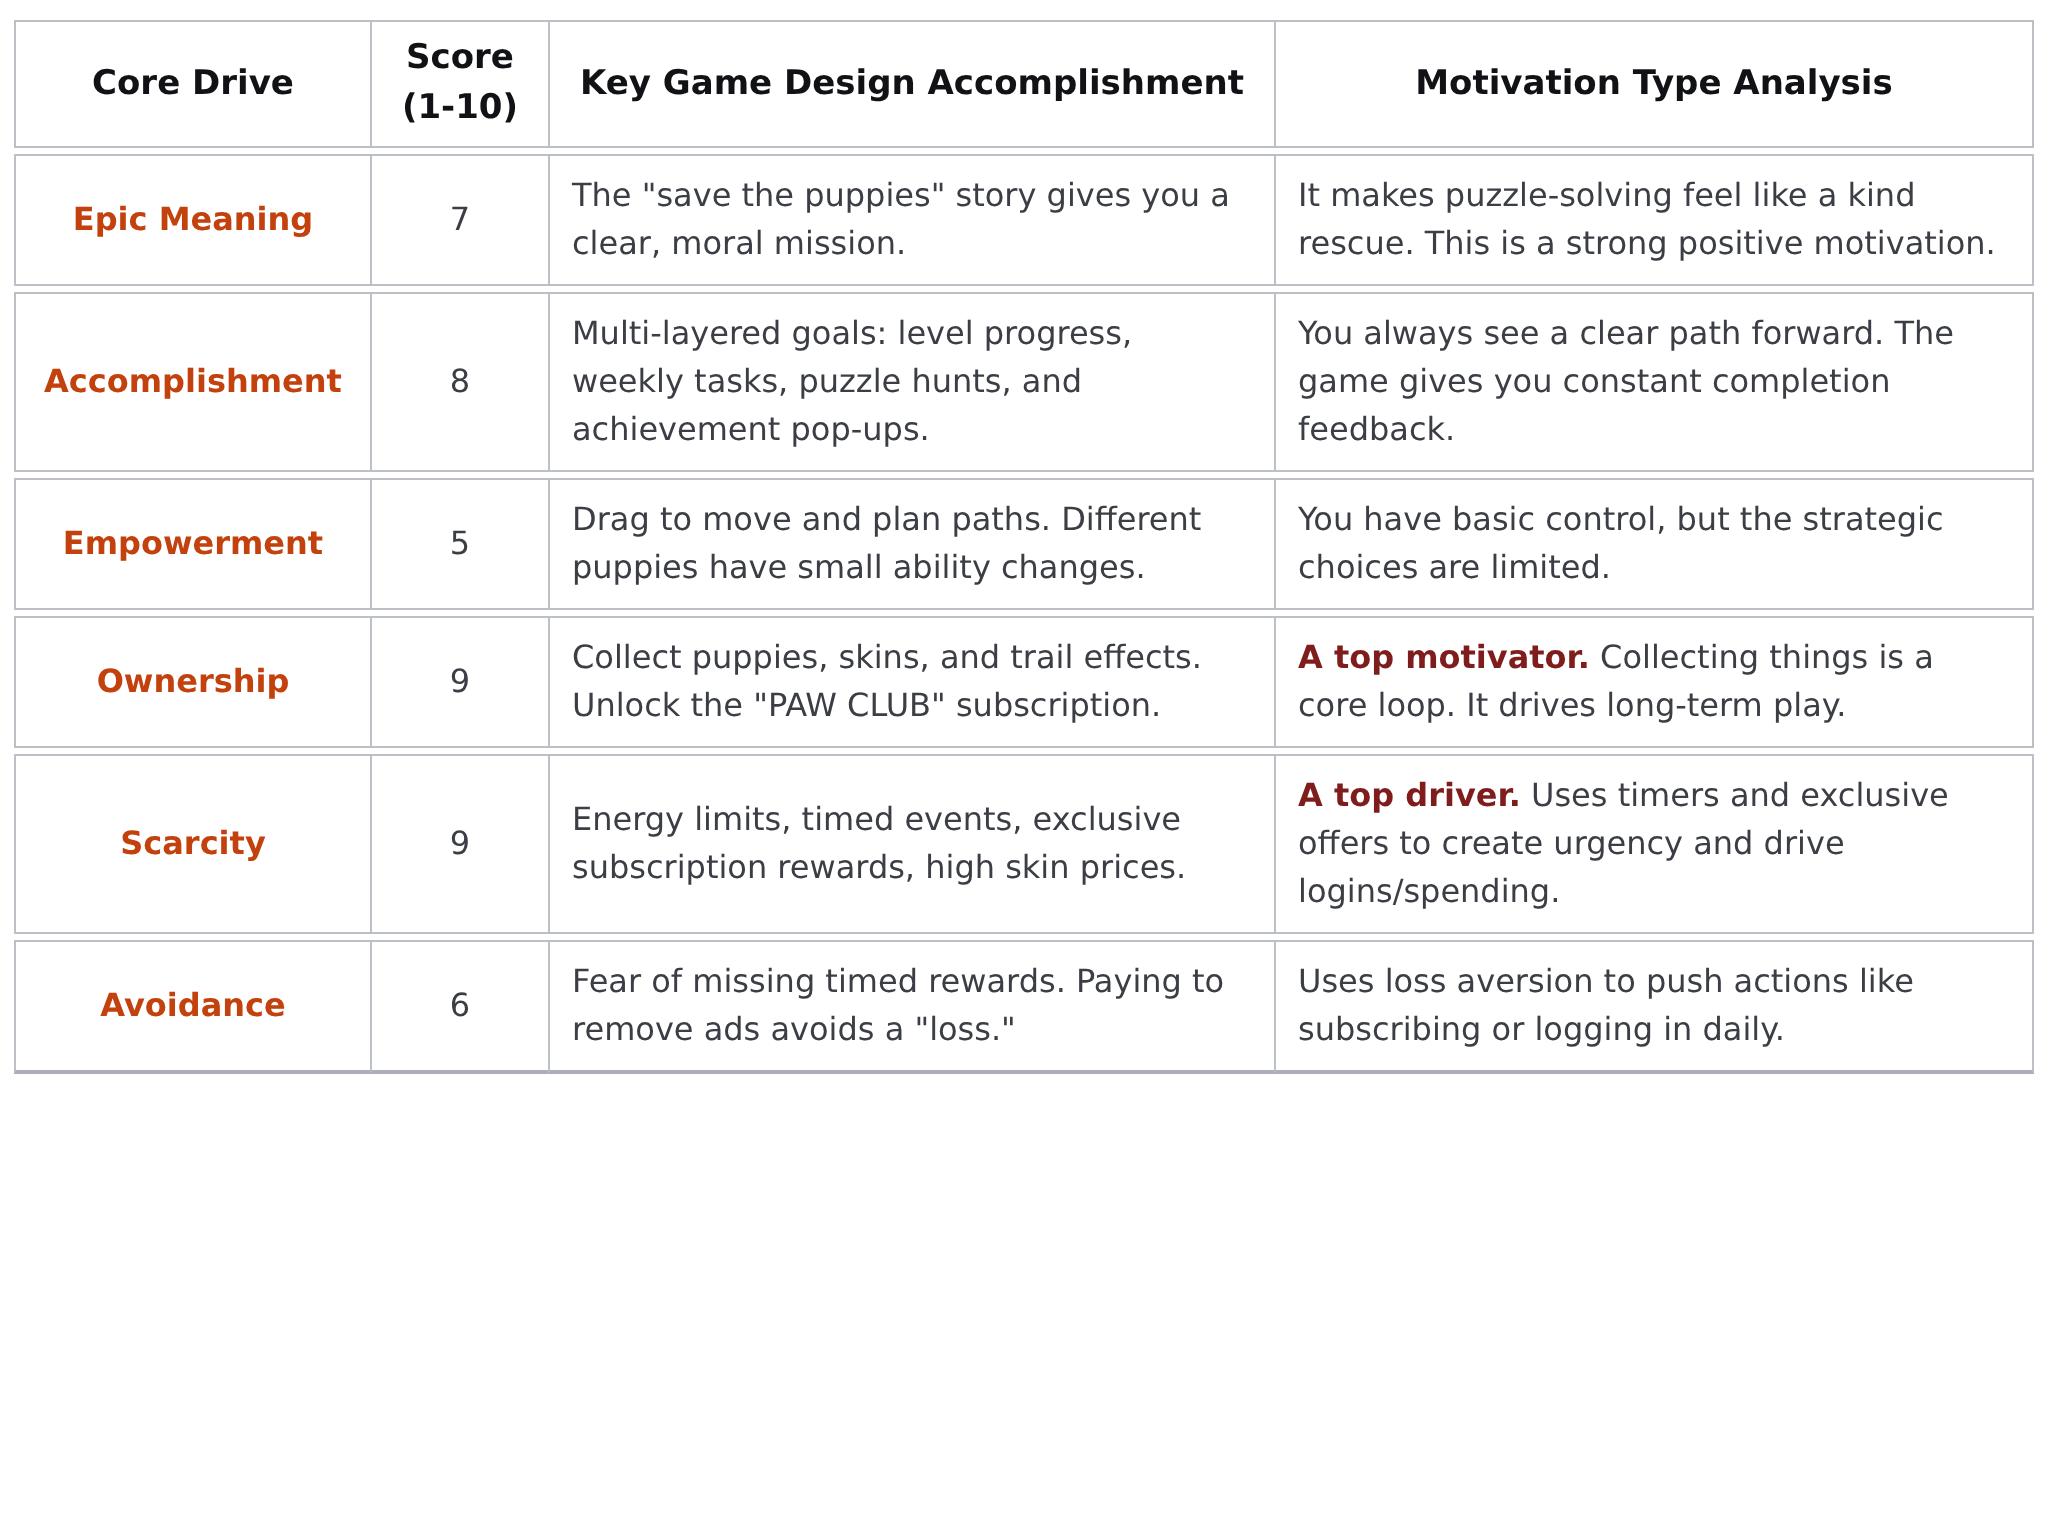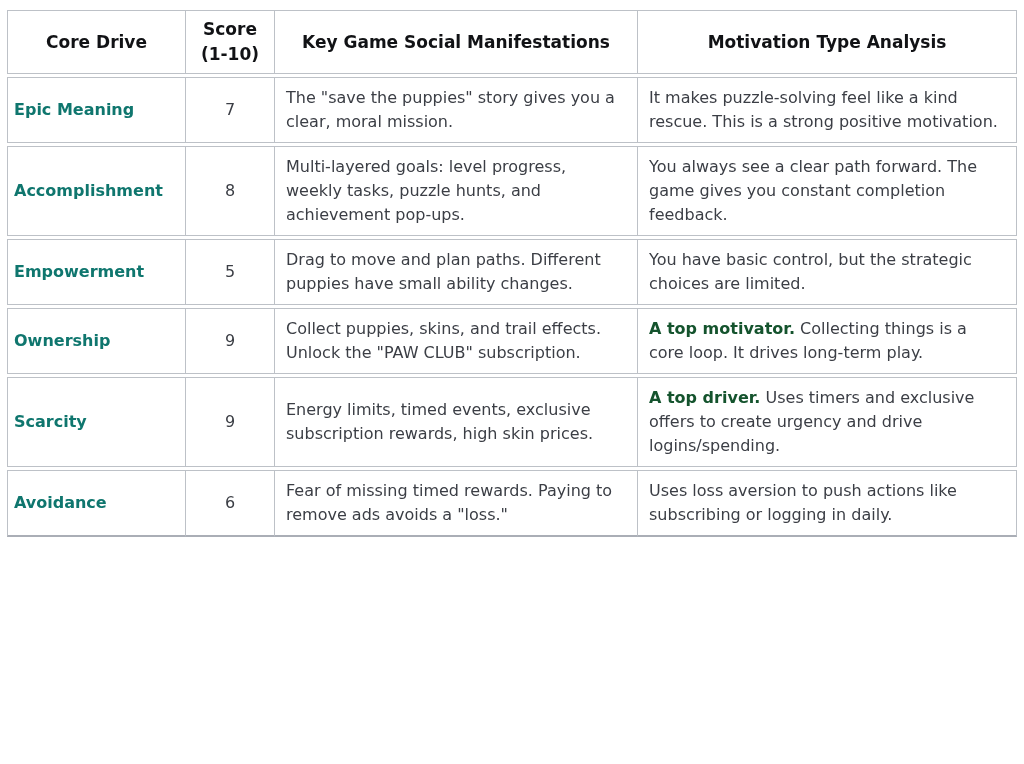--- a/index.html
+++ b/index.html
@@ -41,59 +41,60 @@
     font-size: 17px;
     font-weight: bold;
     color: #111215;
     text-align: center;
     line-height: 25px;
     padding: 6px 8px;
   }
   .cell-drive {
     font-size: 16px;
     font-weight: bold;
-    color: #0f766e;
+    color: #c2410c;
+    text-align: center;
     line-height: 24px;
     padding: 8px 6px;
   }
   .cell-score {
     font-size: 16px;
     color: #3b3e45;
     text-align: center;
     line-height: 24px;
     padding: 8px 4px;
   }
   .cell-text {
     font-size: 16px;
     color: #3b3e45;
     text-align: left;
     line-height: 24px;
     padding: 8px 14px 8px 11px;
   }
   .emph {
     font-weight: bold;
-    color: #14532d;
+    color: #7f1d1d;
   }
 </style>
 </head>
 <body>
 
 <div class="page">
   <table class="cd-table">
     <colgroup>
       <col style="width:178px">
       <col style="width:89px">
       <col style="width:363px">
       <col style="width:380px">
     </colgroup>
     <thead>
       <tr>
         <th>Core Drive</th>
         <th>Score (1-10)</th>
-        <th>Key Game Social Manifestations</th>
+        <th>Key Game Design Accomplishment</th>
         <th>Motivation Type Analysis</th>
       </tr>
     </thead>
     <tbody>
       <tr>
         <td class="cell-drive">Epic Meaning</td>
         <td class="cell-score">7</td>
         <td class="cell-text">The "save the puppies" story gives you a clear, moral mission.</td>
         <td class="cell-text"><span class="emph"></span><span>It makes puzzle-solving feel like a kind rescue. This is a strong positive motivation.</span></td>
       </tr>

